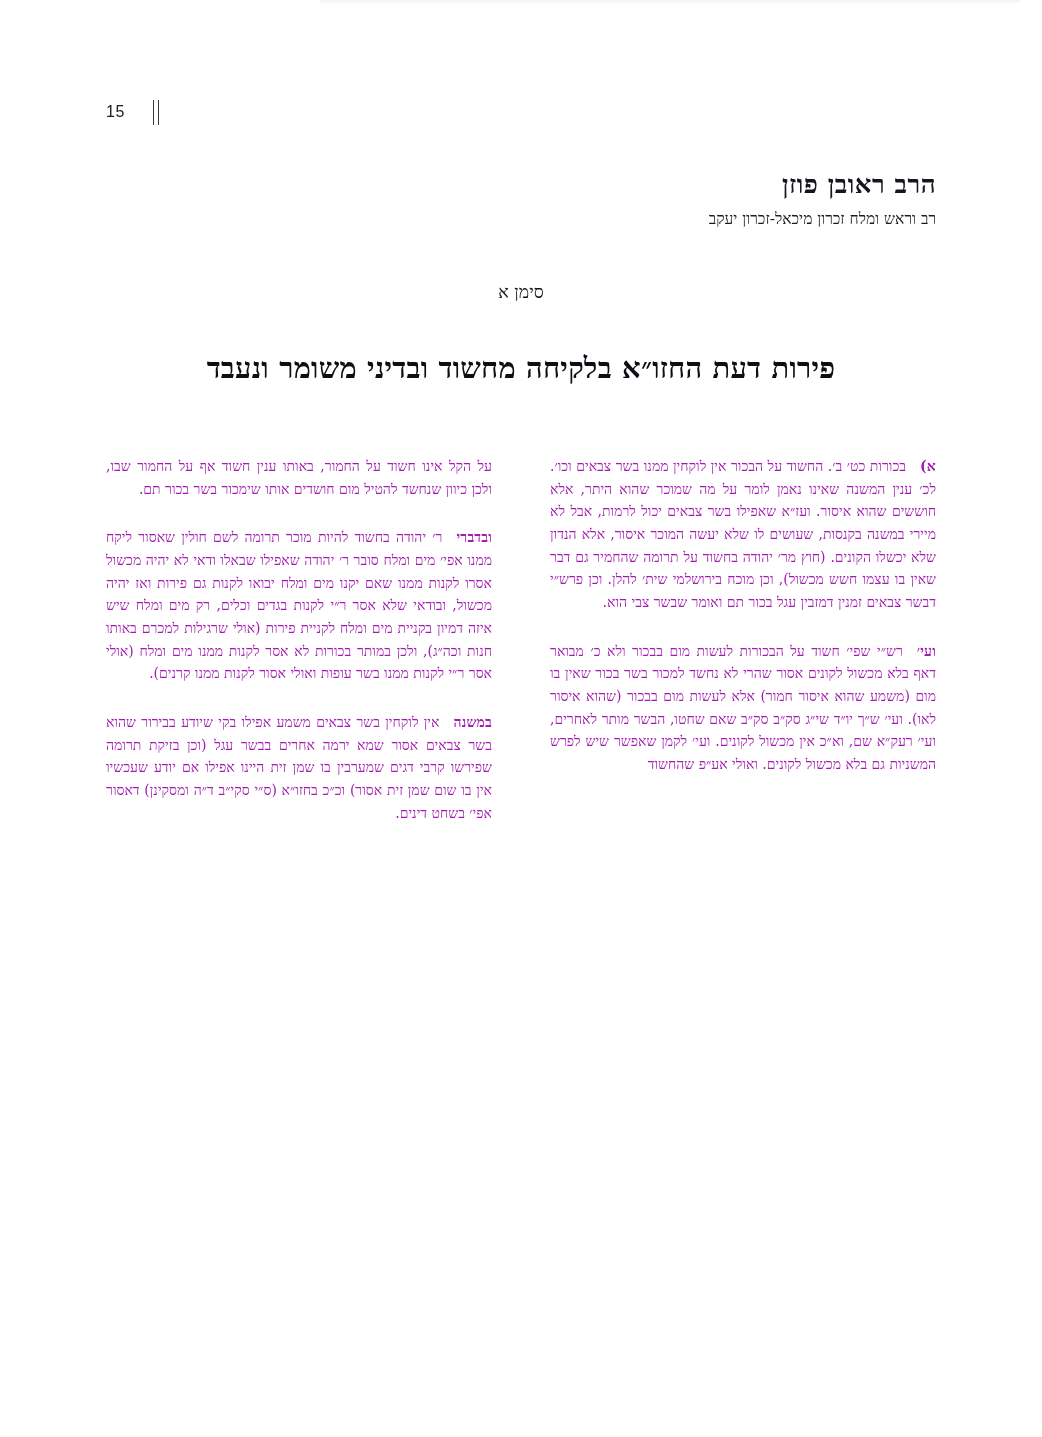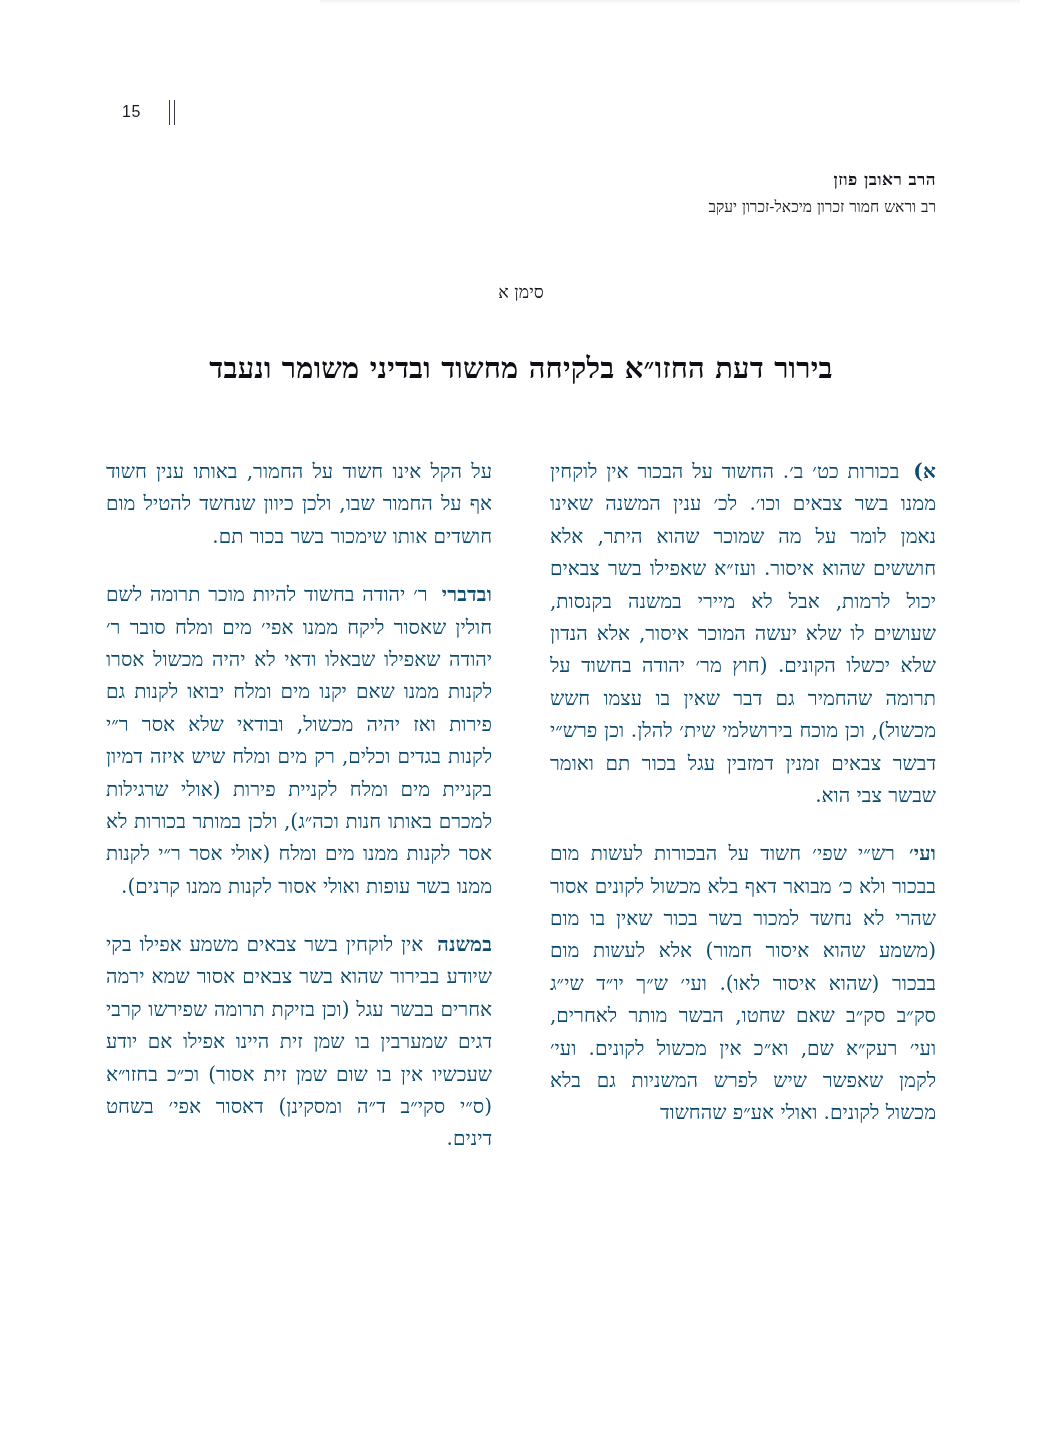--- a/index.html
+++ b/index.html
@@ -33,21 +33,20 @@
     display: flex;
     align-items: center;
     direction: ltr;
     gap: 28px;
   }
   .folio-number {
     font-family: "Liberation Sans", sans-serif;
     font-size: 16px;
     color: #1b1b2a;
     letter-spacing: 0.5px;
-    margin-left: 16px;
   }
   .folio-bars {
     display: flex;
     gap: 4px;
     margin-top: 1px;
   }
   .folio-bars span {
     display: block;
     width: 1px;
     height: 25px;
@@ -55,21 +54,21 @@
   }
 
   
   .author-block {
     position: absolute;
     top: 168px;
     right: 106px;
     text-align: right;
   }
   .author-name {
-    font-size: 17px;
+    font-size: 26px;
     font-weight: bold;
     color: #16161e;
     letter-spacing: 0.4px;
     line-height: 1.3;
   }
   .author-role {
     font-size: 15.5px;
     color: #1b1b22;
     margin-top: 7px;
     line-height: 1.35;
@@ -118,25 +117,25 @@
 
   .section-head {
     text-align: center;
     font-size: 16.5px;
     color: #15151c;
     margin: 0 0 28px 0;
   }
 
   p.para {
     margin: 0 0 26px 0;
-    font-size: 20px;
+    font-size: 14px;
     line-height: 1.62;
     text-align: justify;
     text-justify: inter-word;
-    color: #0c4a6e;
+    color: #a21caf;
     hyphens: none;
   }
   p.para.last { margin-bottom: 8px; }
 
   
   .lead {
     font-weight: bold;
     letter-spacing: 0.2px;
   }
   .lead-gap { display: inline-block; width: 14px; }
@@ -151,25 +150,25 @@
 <div class="folio">
   <div class="folio-number">15</div>
   <div class="folio-bars">
     <span></span>
     <span></span>
   </div>
 </div>
 
 <div class="author-block">
   <div class="author-name">הרב ראובן פוזן</div>
-  <div class="author-role">רב וראש חמור זכרון מיכאל-זכרון יעקב</div>
+  <div class="author-role">רב וראש ומלח זכרון מיכאל-זכרון יעקב</div>
 </div>
 
 <div class="siman-label">סימן א</div>
-<h1 class="main-title">בירור דעת החזו״א בלקיחה מחשוד ובדיני משומר ונעבד</h1>
+<h1 class="main-title">פירות דעת החזו״א בלקיחה מחשוד ובדיני משומר ונעבד</h1>
 
 <div class="body-area">
   <div class="columns">
 
     <div class="col clip">
 
 
 
       <p class="para">
         <span class="lead">א)</span><span class="lead-gap"></span><span>בכורות כט׳ ב׳. החשוד על הבכור אין לוקחין ממנו בשר צבאים וכו׳. לכ׳ ענין המשנה שאינו נאמן לומר על מה שמוכר שהוא היתר, אלא חוששים שהוא איסור. ועז״א שאפילו בשר צבאים יכול לרמות, אבל לא מיירי במשנה בקנסות, שעושים לו שלא יעשה המוכר איסור, אלא הנדון שלא יכשלו הקונים. (חוץ מר׳ יהודה בחשוד על תרומה שהחמיר גם דבר שאין בו עצמו חשש מכשול), וכן מוכח בירושלמי שית׳ להלן. וכן פרש״י דבשר צבאים זמנין דמזבין עגל בכור תם ואומר שבשר צבי הוא.</span>

